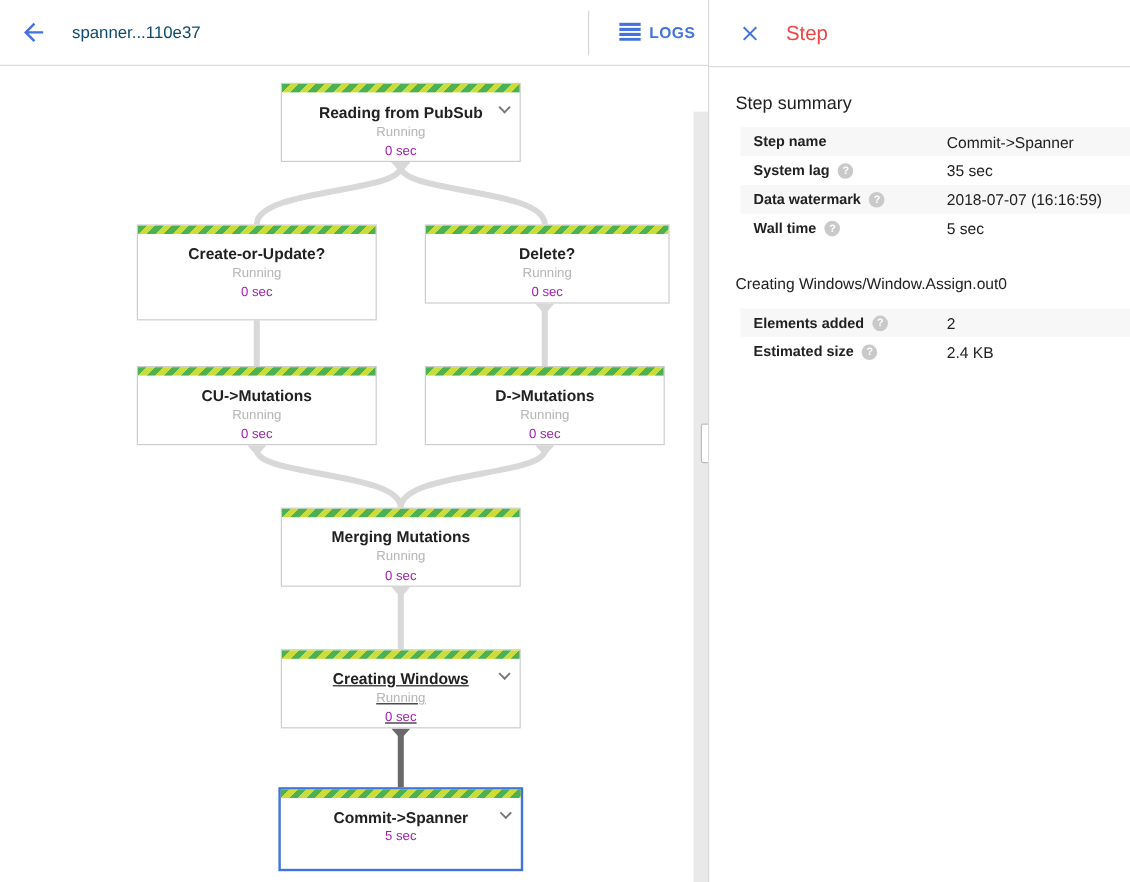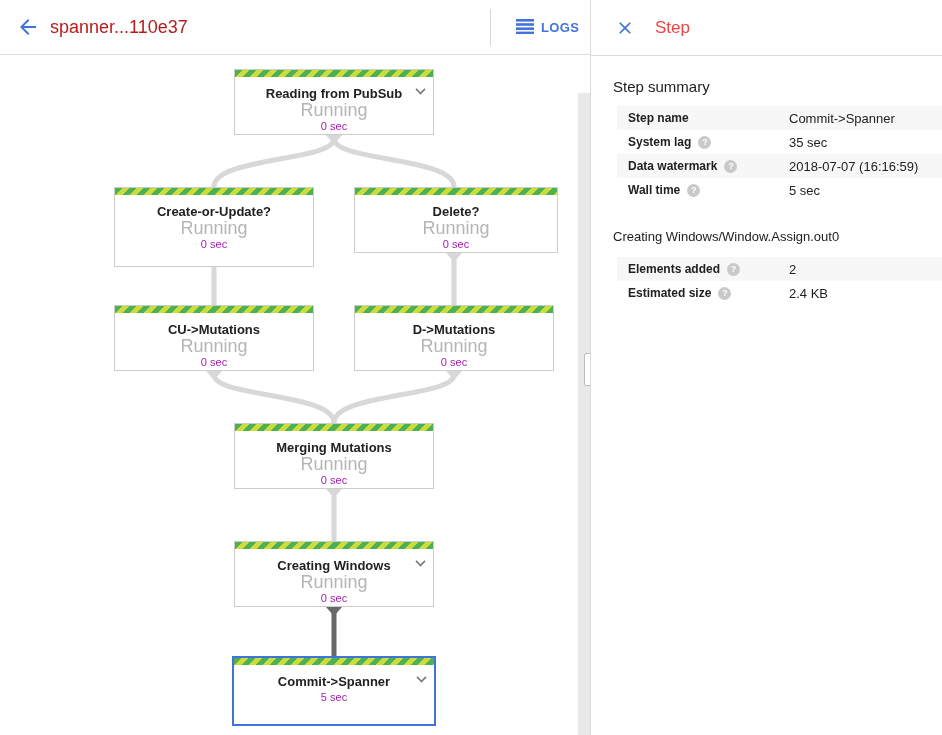--- a/index.html
+++ b/index.html
@@ -2,36 +2,36 @@
 <html><head>
 <meta charset="utf-8">
 <style>
   html,body{margin:0;padding:0;width:942px;height:735px;overflow:hidden;
     font-family:"Liberation Sans",sans-serif;background:#fff;color:#212121;}
 
   
   .topbar{position:absolute;left:0;top:0;width:942px;height:55px;background:#fff;
     border-bottom:1px solid #dadada;box-sizing:border-box;z-index:6;display:flex;align-items:center;}
   .back-btn{margin-left:16px;width:24px;height:24px;cursor:pointer;flex:none;}
-  .job-title{margin-left:10px;font-size:18px;color:#b91c1c;}
+  .job-title{margin-left:20px;font-size:14px;color:#0c4a6e;}
   .header-divider{position:absolute;left:490px;top:9px;width:1px;height:37px;background:#d6d6d6;}
   .logs-btn{position:absolute;left:512px;top:12px;display:flex;align-items:center;gap:7px;
     background:none;border:none;color:#4272db;font-family:"Liberation Sans",sans-serif;
     font-size:13px;font-weight:bold;letter-spacing:.4px;cursor:pointer;padding:6px 4px;}
 
   
   .graph-panel{position:absolute;left:0;top:56px;width:590px;height:679px;background:#fff;overflow:hidden;}
   .graph-panel svg{position:absolute;left:0;top:0;}
   .node{position:absolute;box-sizing:border-box;background:#fff;border:1px solid #cdcdcd;
     text-align:center;cursor:pointer;}
   .node.selected{border:2px solid #4272db;}
   .node .bar{height:7px;width:100%;
     background:repeating-linear-gradient(135deg,#4db153 0 5px,#cbdc3d 5px 10px);}
   .node .title{margin-top:9px;font-size:13px;font-weight:bold;color:#212121;line-height:15px;}
-  .node .status{margin-top:2px;font-size:18px;color:#b5b5b5;line-height:15px;}
+  .node .status{margin-top:2px;font-size:11px;color:#b5b5b5;line-height:15px;}
   .node .time{margin-top:1px;font-size:11px;color:#a21caf;line-height:15px;}
   .chevron{position:absolute;right:9px;top:15px;width:8px;height:8px;}
   .chevron::before{content:"";position:absolute;left:0;top:0;width:7px;height:7px;
     border-right:2px solid #777;border-bottom:2px solid #777;transform:rotate(45deg) scale(.8);}
 
   
   .vscroll-track{position:absolute;left:578px;top:37px;width:12px;height:642px;background:#e9e9e9;}
   .vscroll-thumb{position:absolute;left:584px;top:297px;width:9px;height:33px;background:#fff;
     border:1px solid #bdbdbd;border-radius:2px;box-sizing:border-box;cursor:grab;}
 
@@ -132,21 +132,21 @@
         <div class="title">D-&gt;Mutations</div>
         <div class="status">Running</div>
         <div class="time">0 sec</div>
       </div>
       <div class="node" style="left: 234px; top: 367px; width: 200px; height: 66px;">
         <div class="bar"></div>
         <div class="title">Merging Mutations</div>
         <div class="status">Running</div>
         <div class="time">0 sec</div>
       </div>
-      <div class="node" style="left: 234px; top: 485px; width: 200px; height: 66px;">
+      <div class="node" style="left: 234px; top: 485px; width: 200px; height: 66px; text-decoration: underline;">
         <div class="bar"></div>
         <div class="title">Creating Windows</div>
         <span class="chevron"></span>
         <div class="status">Running</div>
         <div class="time">0 sec</div>
       </div>
       <div class="node selected" style="left: 232px; top: 600px; width: 204px; height: 70px;">
         <div class="bar"></div>
         <div class="title">Commit-&gt;Spanner</div>
         <span class="chevron"></span>

